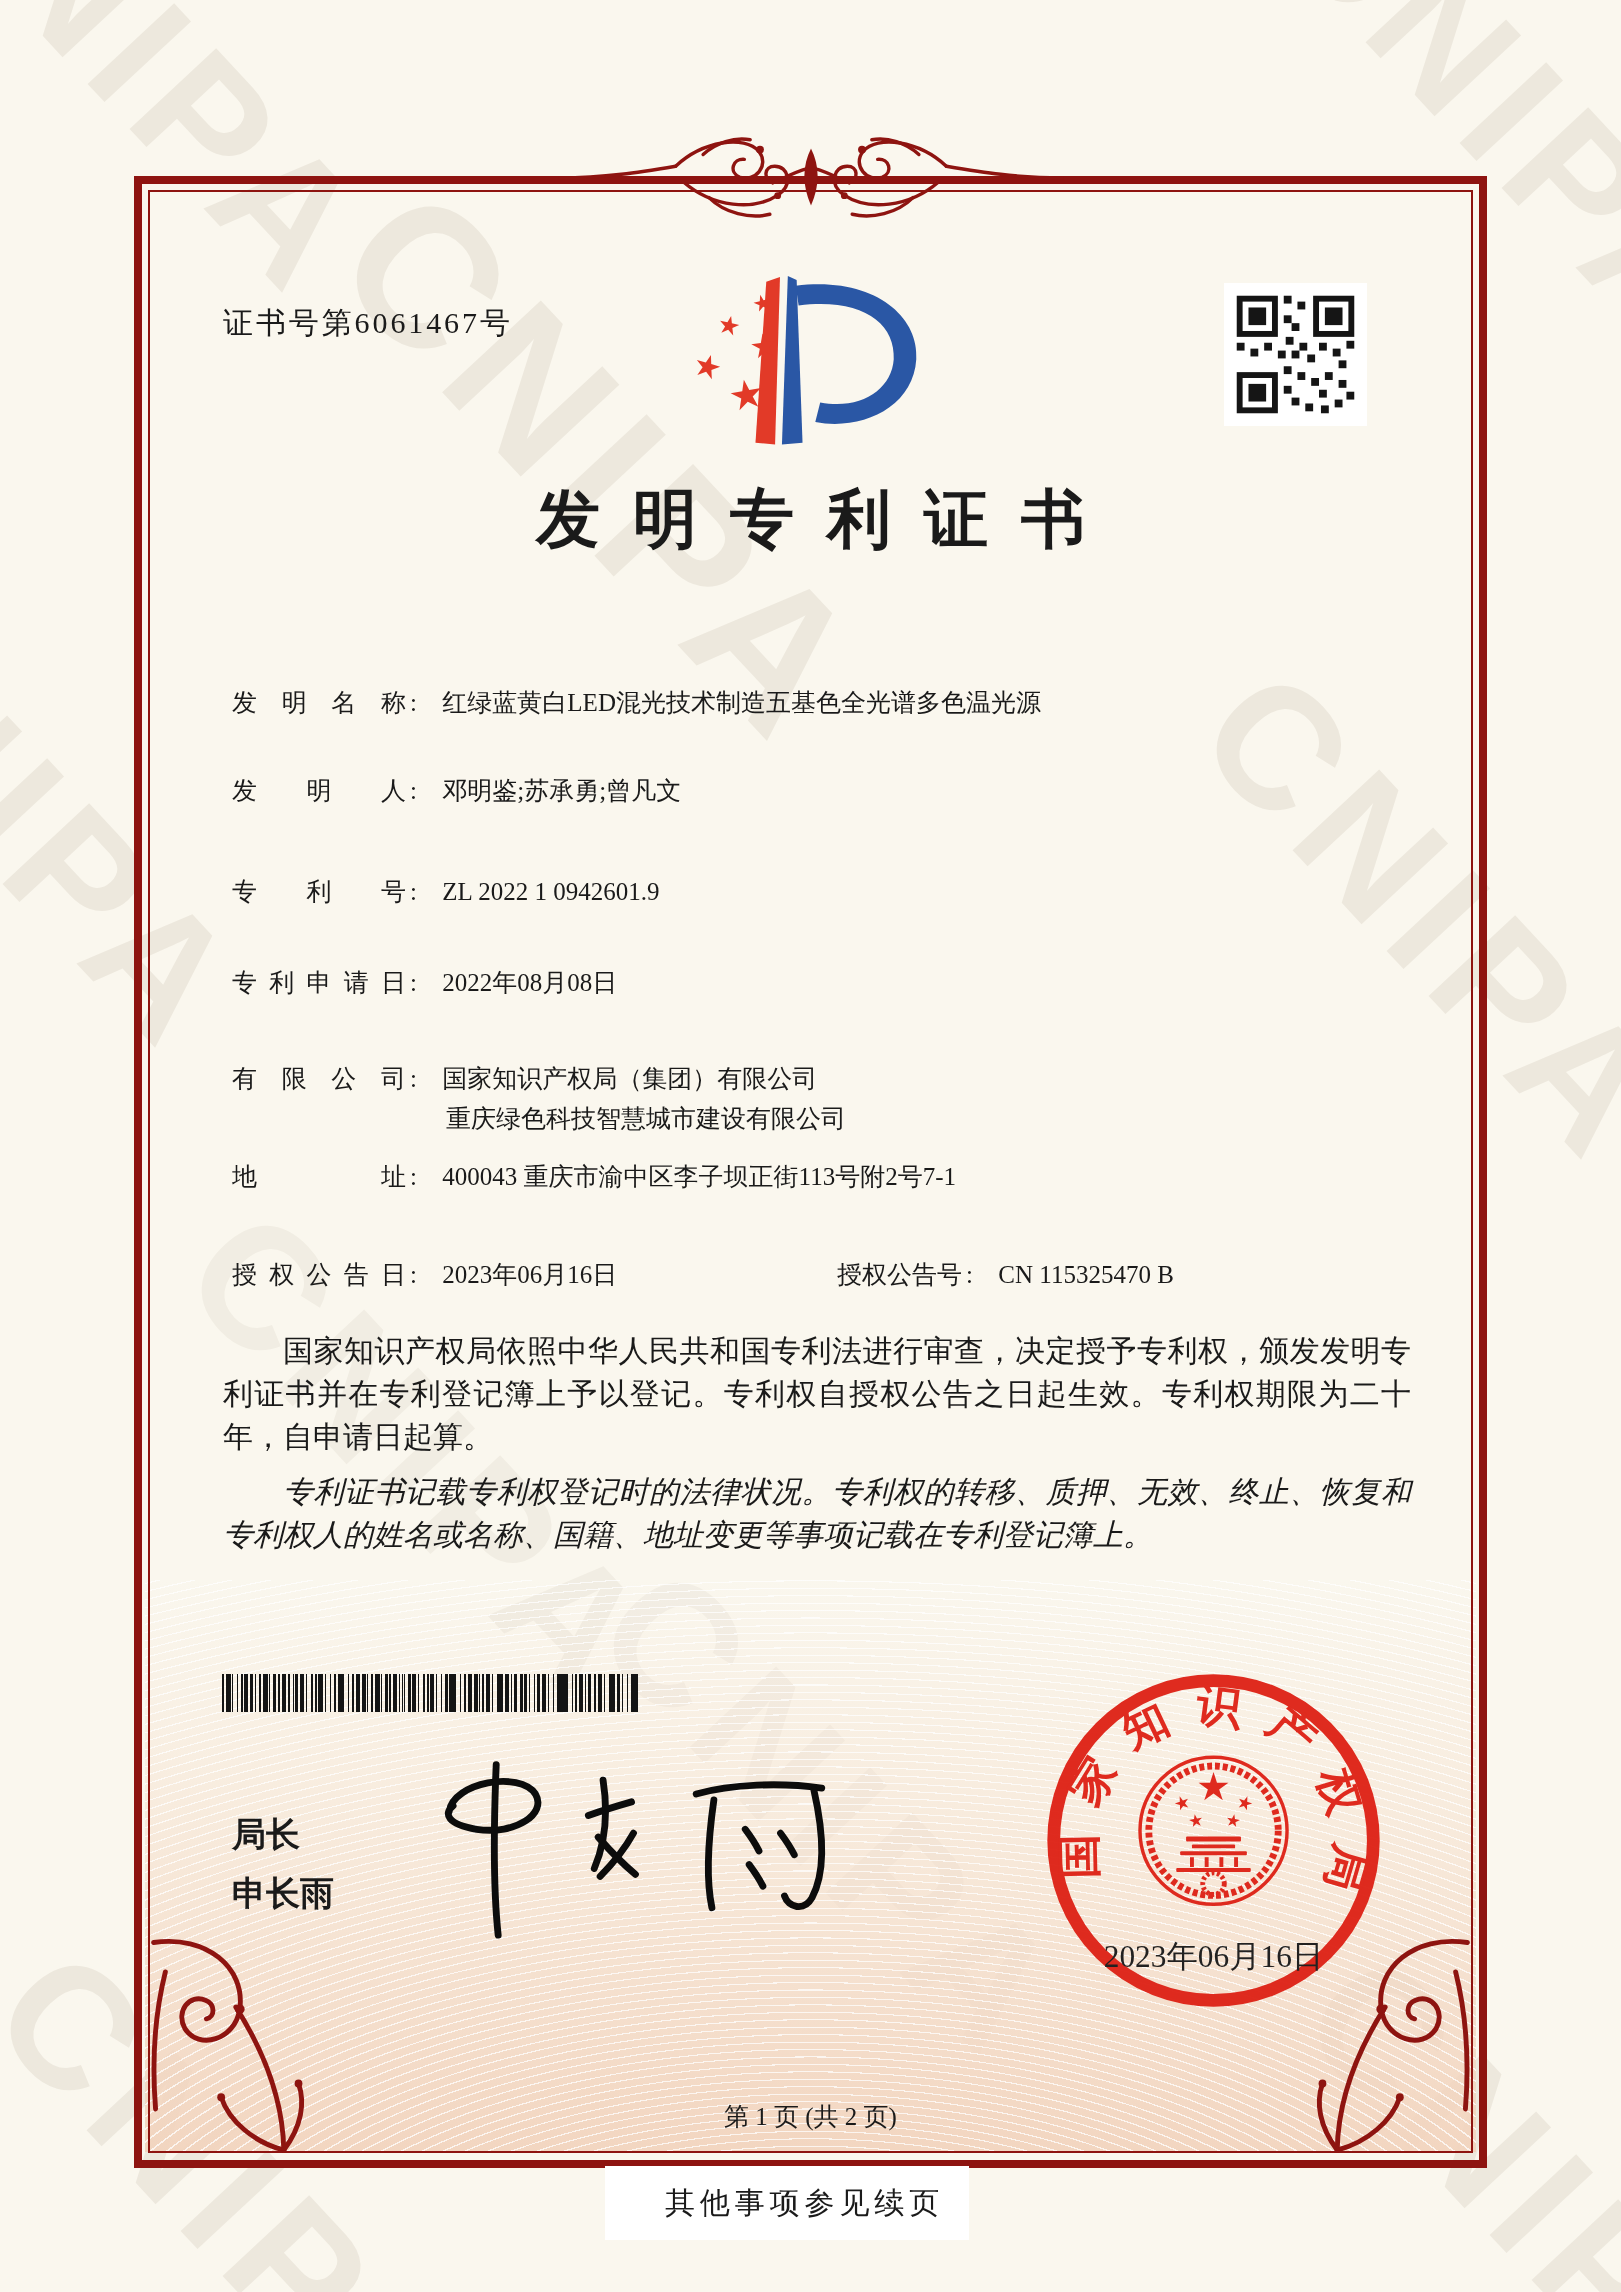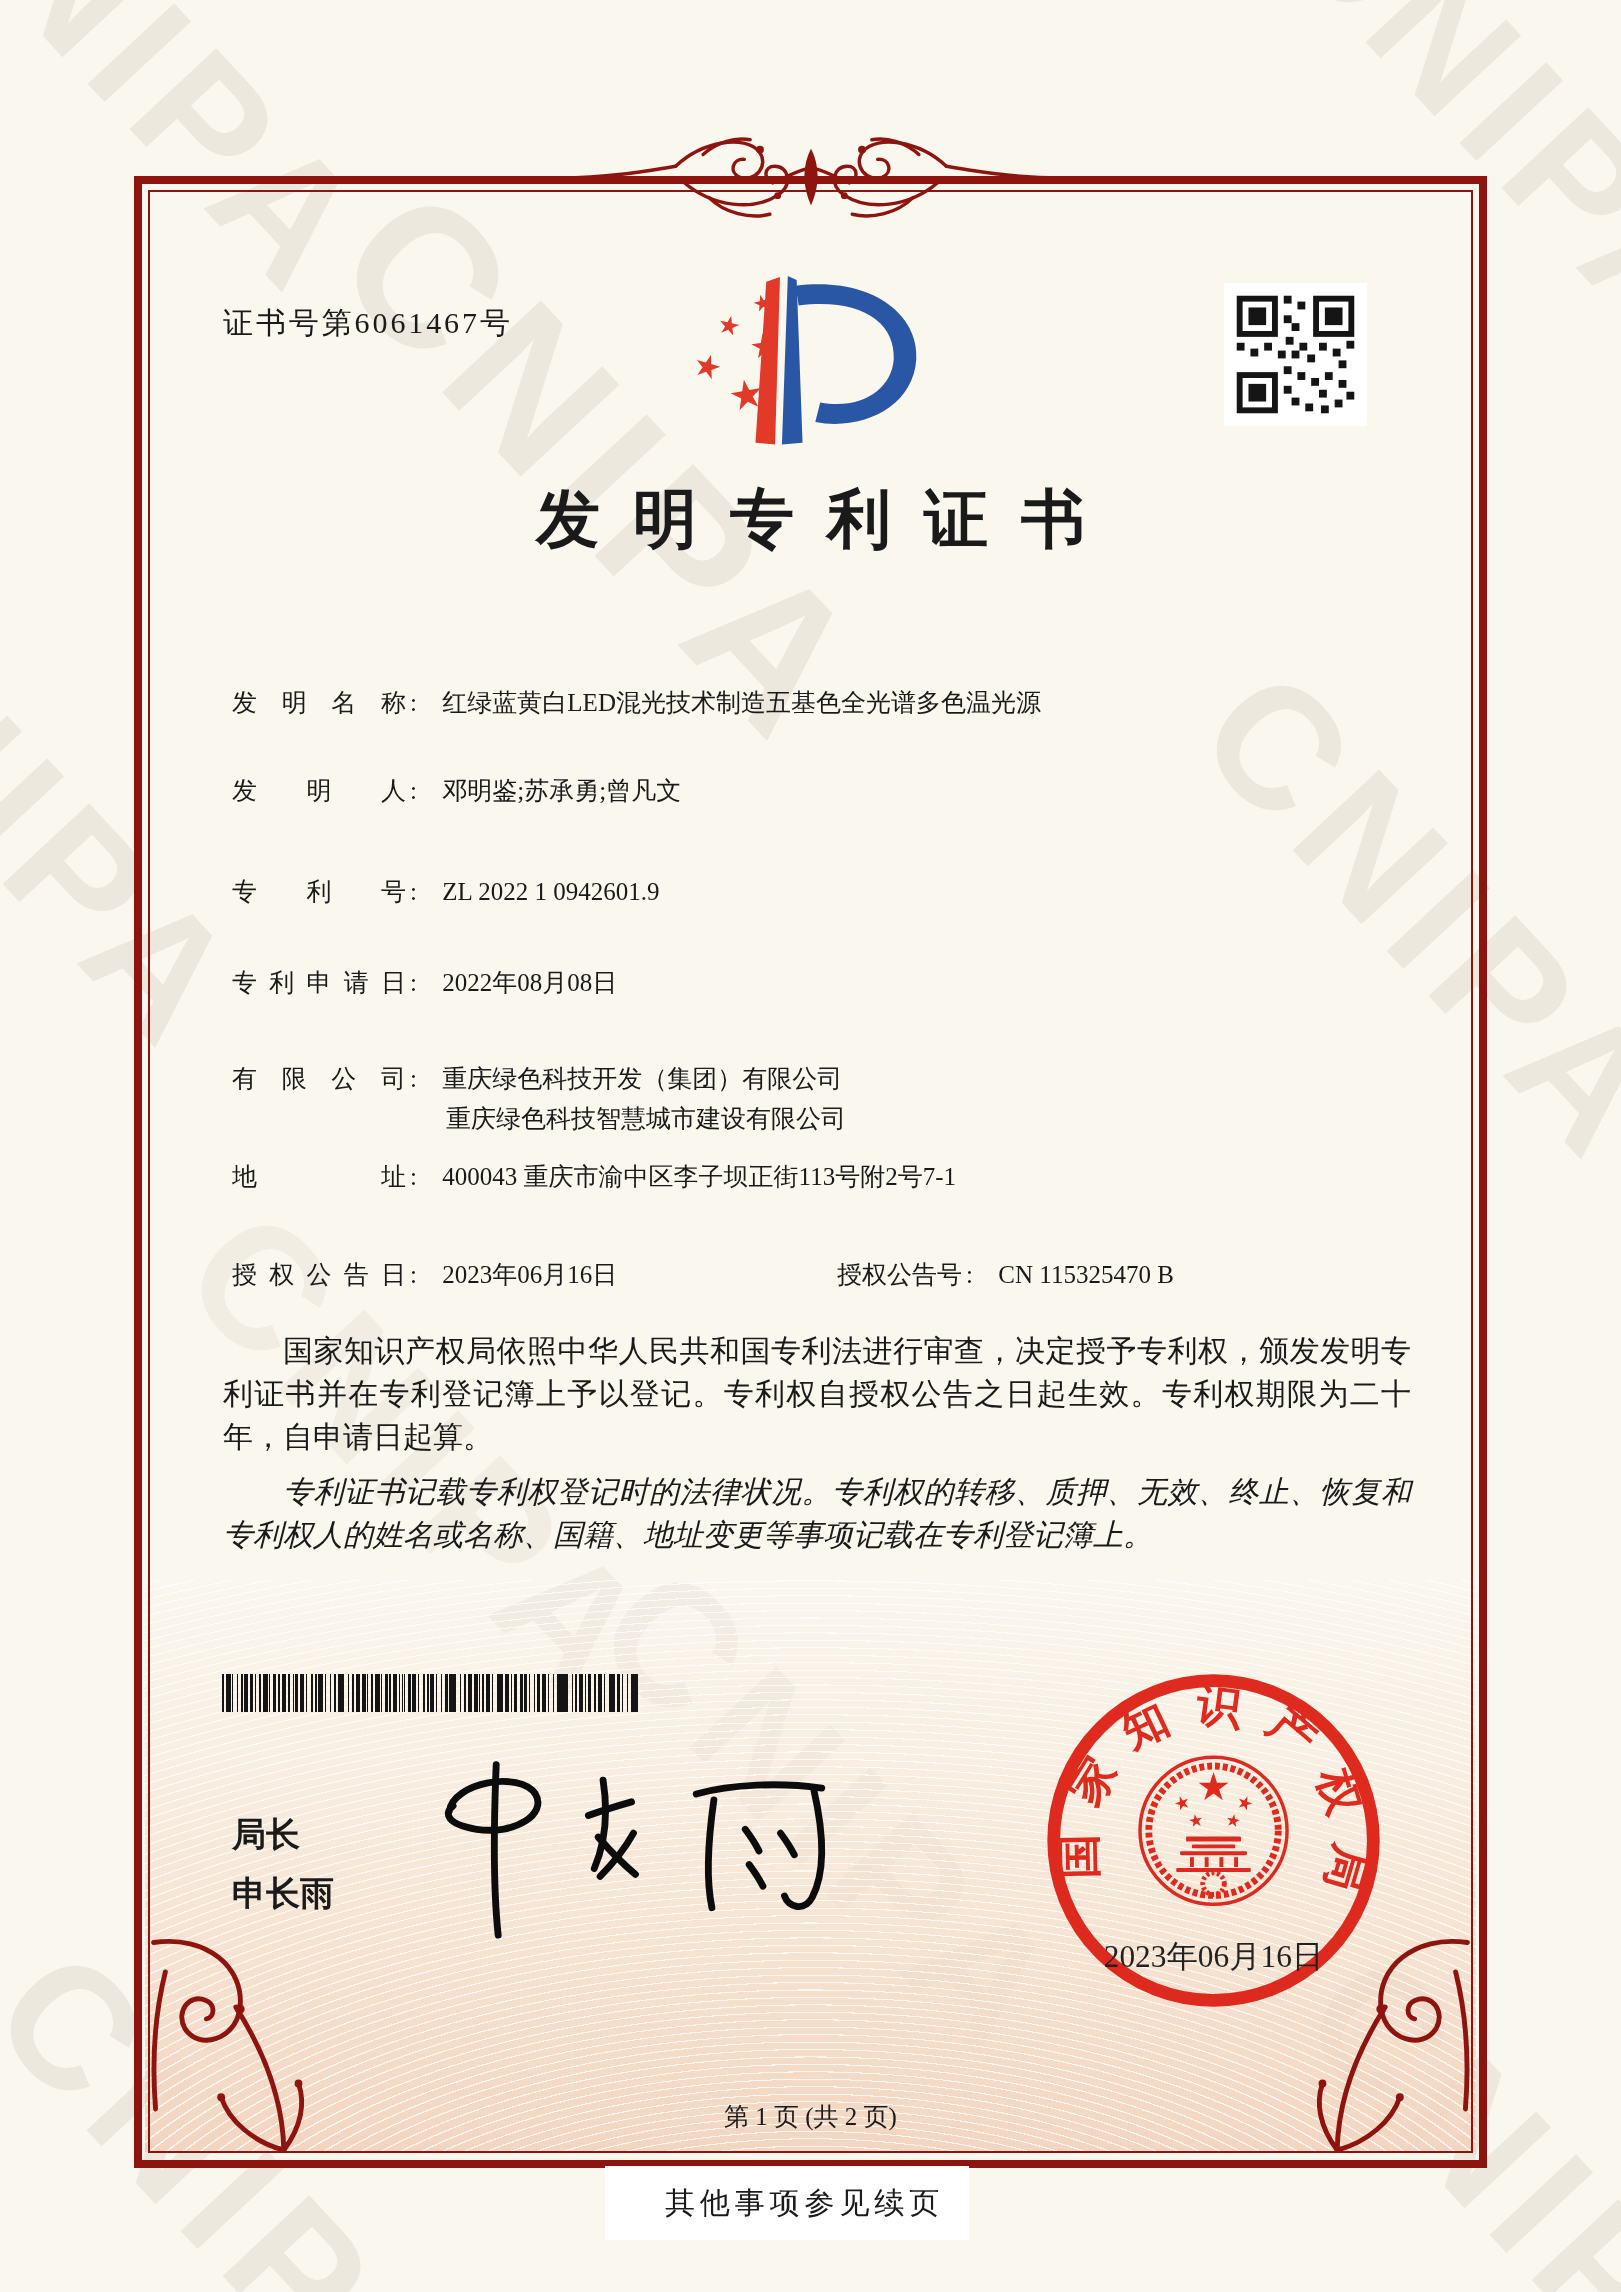--- a/index.html
+++ b/index.html
@@ -201,21 +201,21 @@
   <div class="row" style="top:774px;">
     <span class="row-label">发明人</span><span class="colon">:</span><span class="row-value">邓明鉴;苏承勇;曾凡文</span>
   </div>
   <div class="row" style="top:875px;">
     <span class="row-label">专利号</span><span class="colon">:</span><span class="row-value">ZL 2022 1 0942601.9</span>
   </div>
   <div class="row" style="top:966px;">
     <span class="row-label">专利申请日</span><span class="colon">:</span><span class="row-value">2022年08月08日</span>
   </div>
   <div class="row" style="top:1062px;">
-    <div><span class="row-label">有限公司</span><span class="colon">:</span><span class="row-value">重庆绿色科技开发（集团）有限公司</span></div>
+    <div><span class="row-label">有限公司</span><span class="colon">:</span><span class="row-value">国家知识产权局（集团）有限公司</span></div>
     <div class="line2">重庆绿色科技智慧城市建设有限公司</div>
   </div>
   <div class="row" style="top:1160px;">
     <span class="row-label">地址</span><span class="colon">:</span><span class="row-value">400043 重庆市渝中区李子坝正街113号附2号7-1</span>
   </div>
   <div class="row" style="top:1258px;width:1186px;">
     <span class="row-label">授权公告日</span><span class="colon">:</span><span class="row-value">2023年06月16日</span>
     <span class="grant2"><span class="row-label" style="width:auto;">授权公告号</span><span class="colon">:</span><span class="row-value">CN 115325470 B</span></span>
   </div>
 

